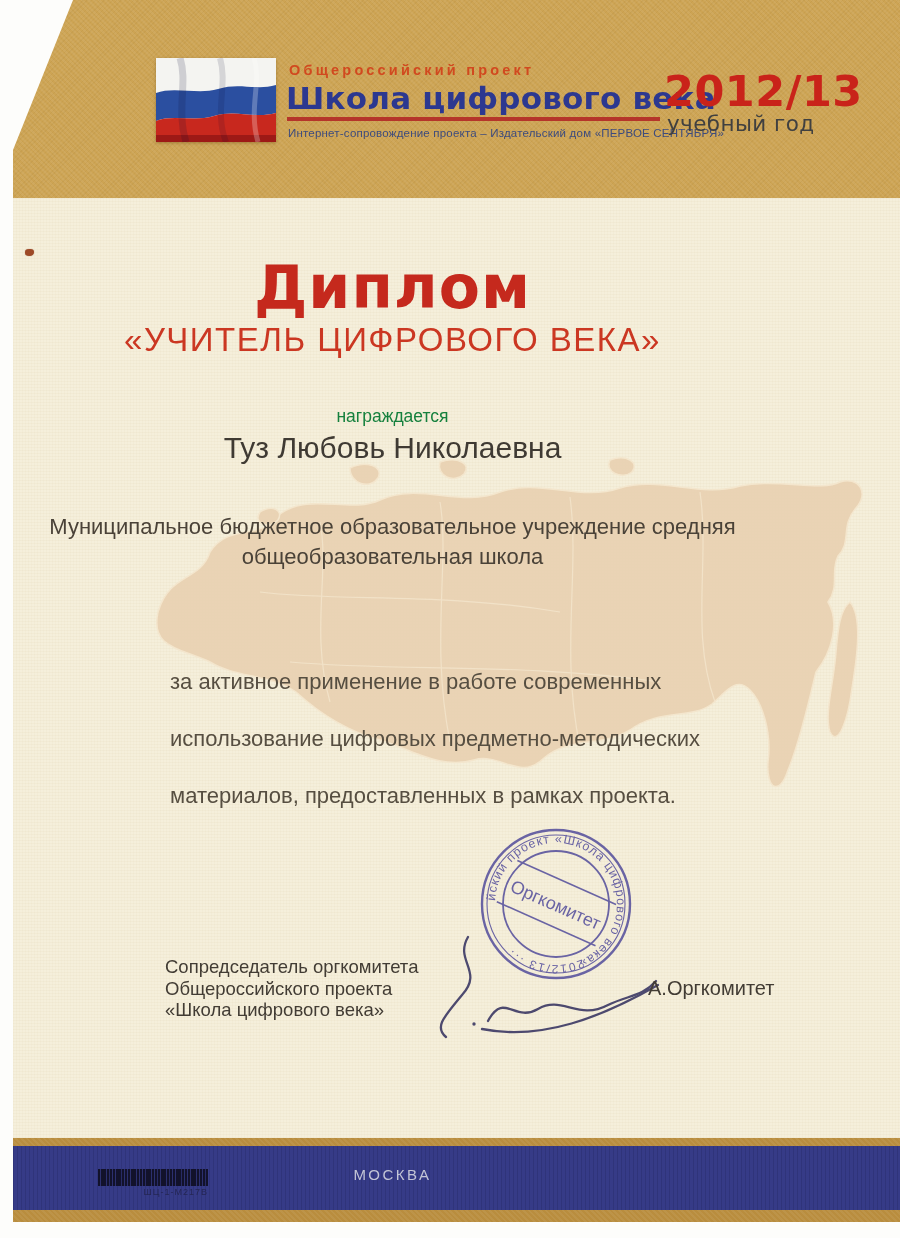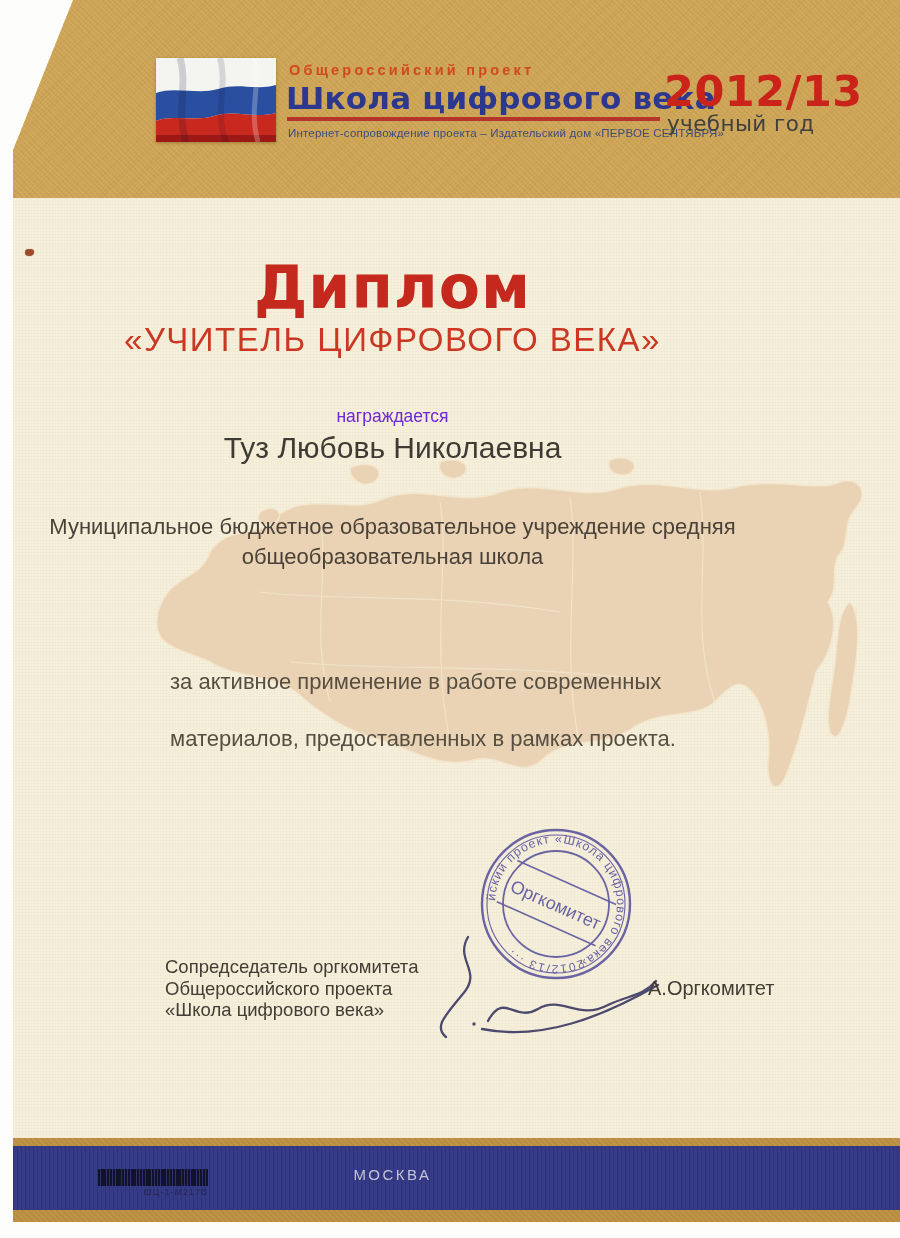--- a/index.html
+++ b/index.html
@@ -81,21 +81,21 @@
   .centerline { left:13px; width:759px; text-align:center; }
   .cert-title {
     top:252px;
     color:#c5291d; font-size:60px; font-weight:800; letter-spacing:1px;
     font-family:"DejaVu Sans","Liberation Sans",sans-serif;
   }
   .cert-subtitle {
     top:321px;
     color:#cb3722; font-size:33px; font-weight:400; letter-spacing:1.5px;
   }
-  .award-label { top:406px; color:#6d28d9; font-size:17.5px; }
+  .award-label { top:406px; color:#15803d; font-size:17.5px; }
   .recipient   { top:431px; color:#3f3a33; font-size:30px; }
   .org-line    { color:#4a4238; font-size:22px; line-height:30px; }
   .org-block   { top:512px; }
   .citation-block { left:170px; top:639px; width:600px; }
   .citation-line { color:#564e41; font-size:22px; line-height:29px; text-align:left;margin-top:28px; }
 
   
   .map-wm { left:140px; top:452px; width:760px; height:400px; }
 
   
@@ -184,20 +184,21 @@
 <div class="abs centerline award-label">награждается</div>
 <div class="abs centerline recipient">Туз Любовь Николаевна</div>
 
 <div class="abs centerline org-block">
   <div class="org-line">Муниципальное бюджетное образовательное учреждение средняя</div>
   <div class="org-line">общеобразовательная школа</div>
 </div>
 
 <div class="abs citation-block">
   <div class="citation-line">за активное применение в работе современных</div>
+  <div class="citation-line">использование цифровых предметно-методических</div>
   <div class="citation-line">материалов, предоставленных в рамках проекта.</div>
 </div>
 
 <svg class="abs stamp-box" viewBox="0 0 170 170">
   <defs>
     <path id="sring" d="M24,85 A61,61 0 1 1 146,85 A61,61 0 1 1 24,85"></path>
   </defs>
   <g stroke="#57519d" fill="none">
     <circle cx="85" cy="85" r="74" stroke-width="2.4"></circle>
     <circle cx="85" cy="85" r="69" stroke-width="1.1"></circle>

